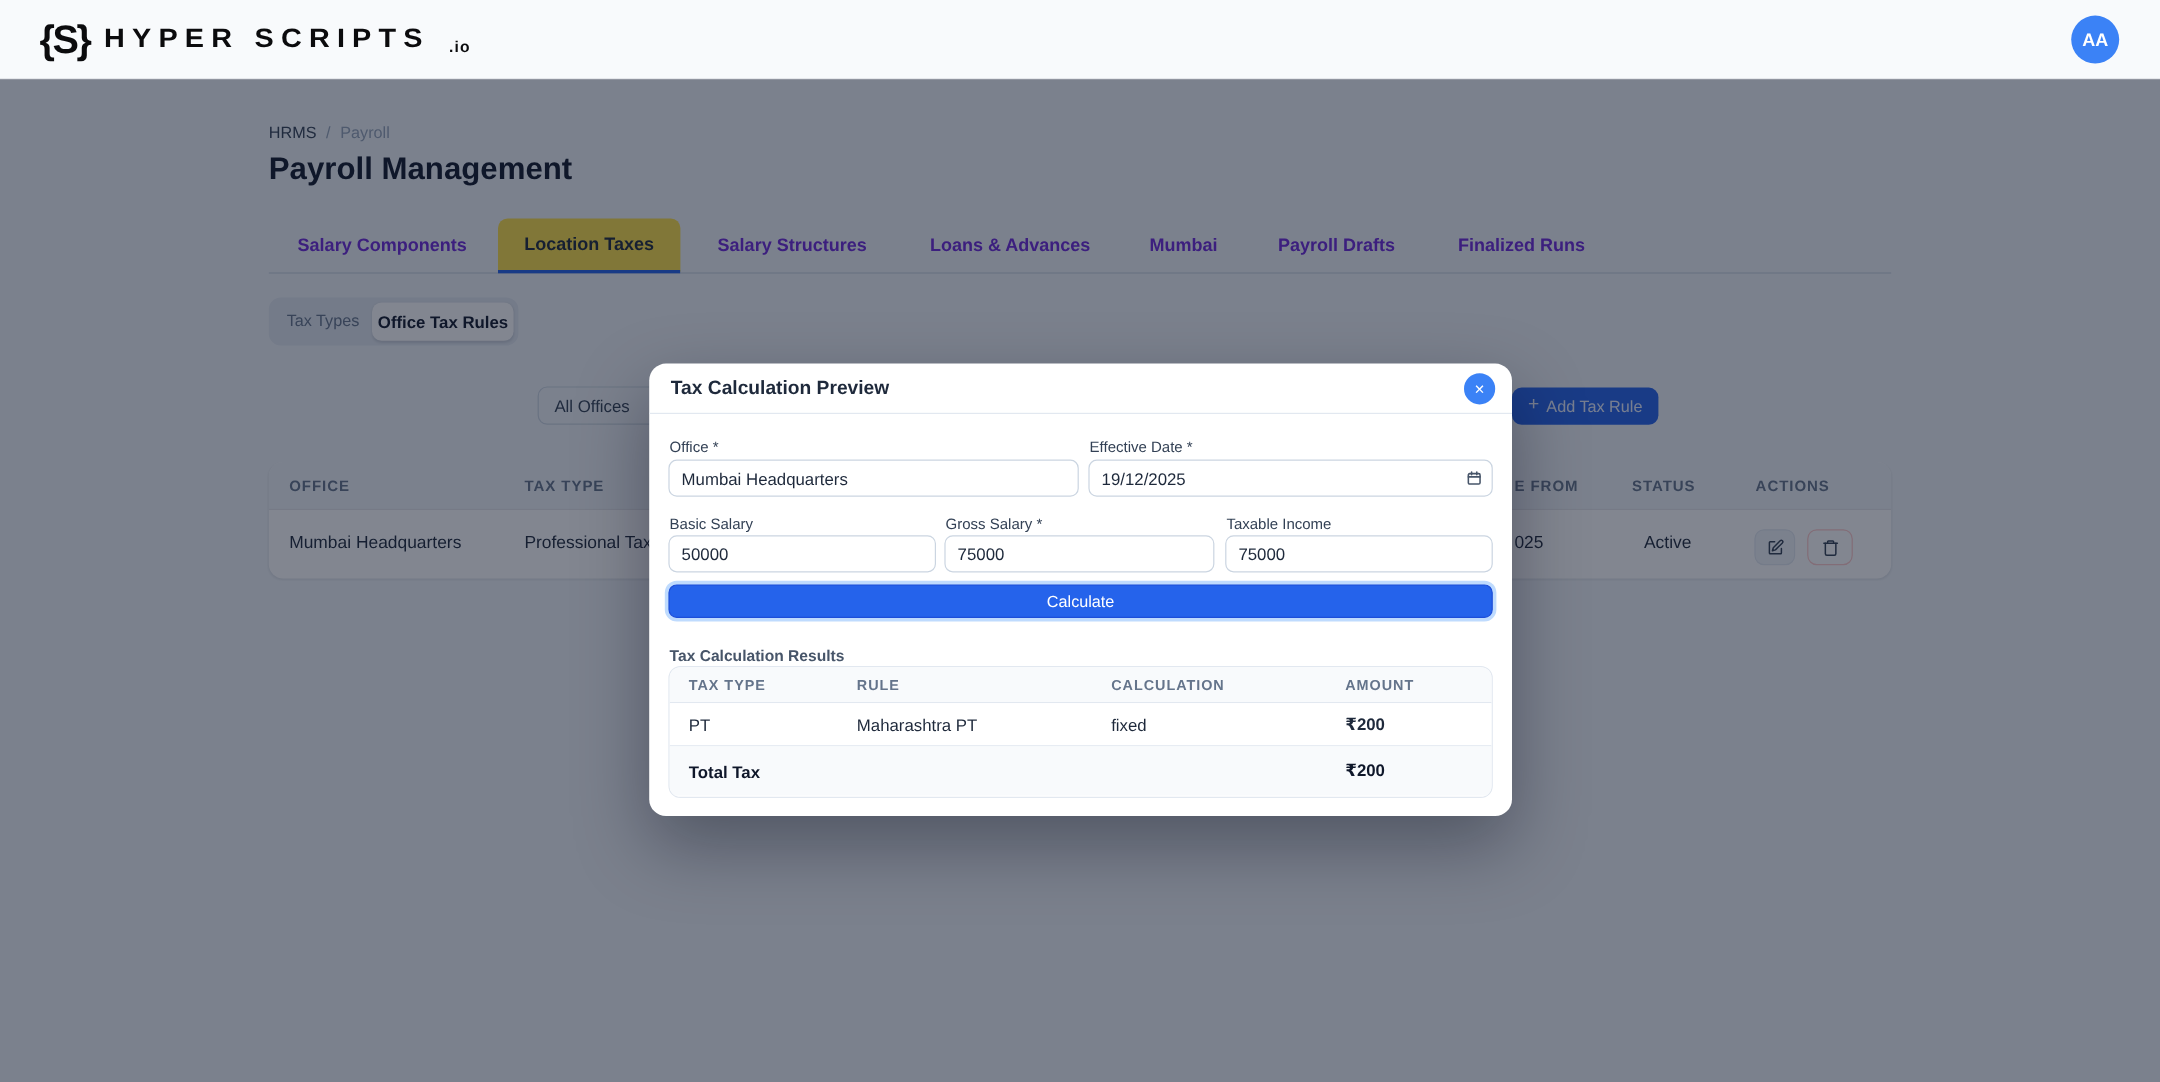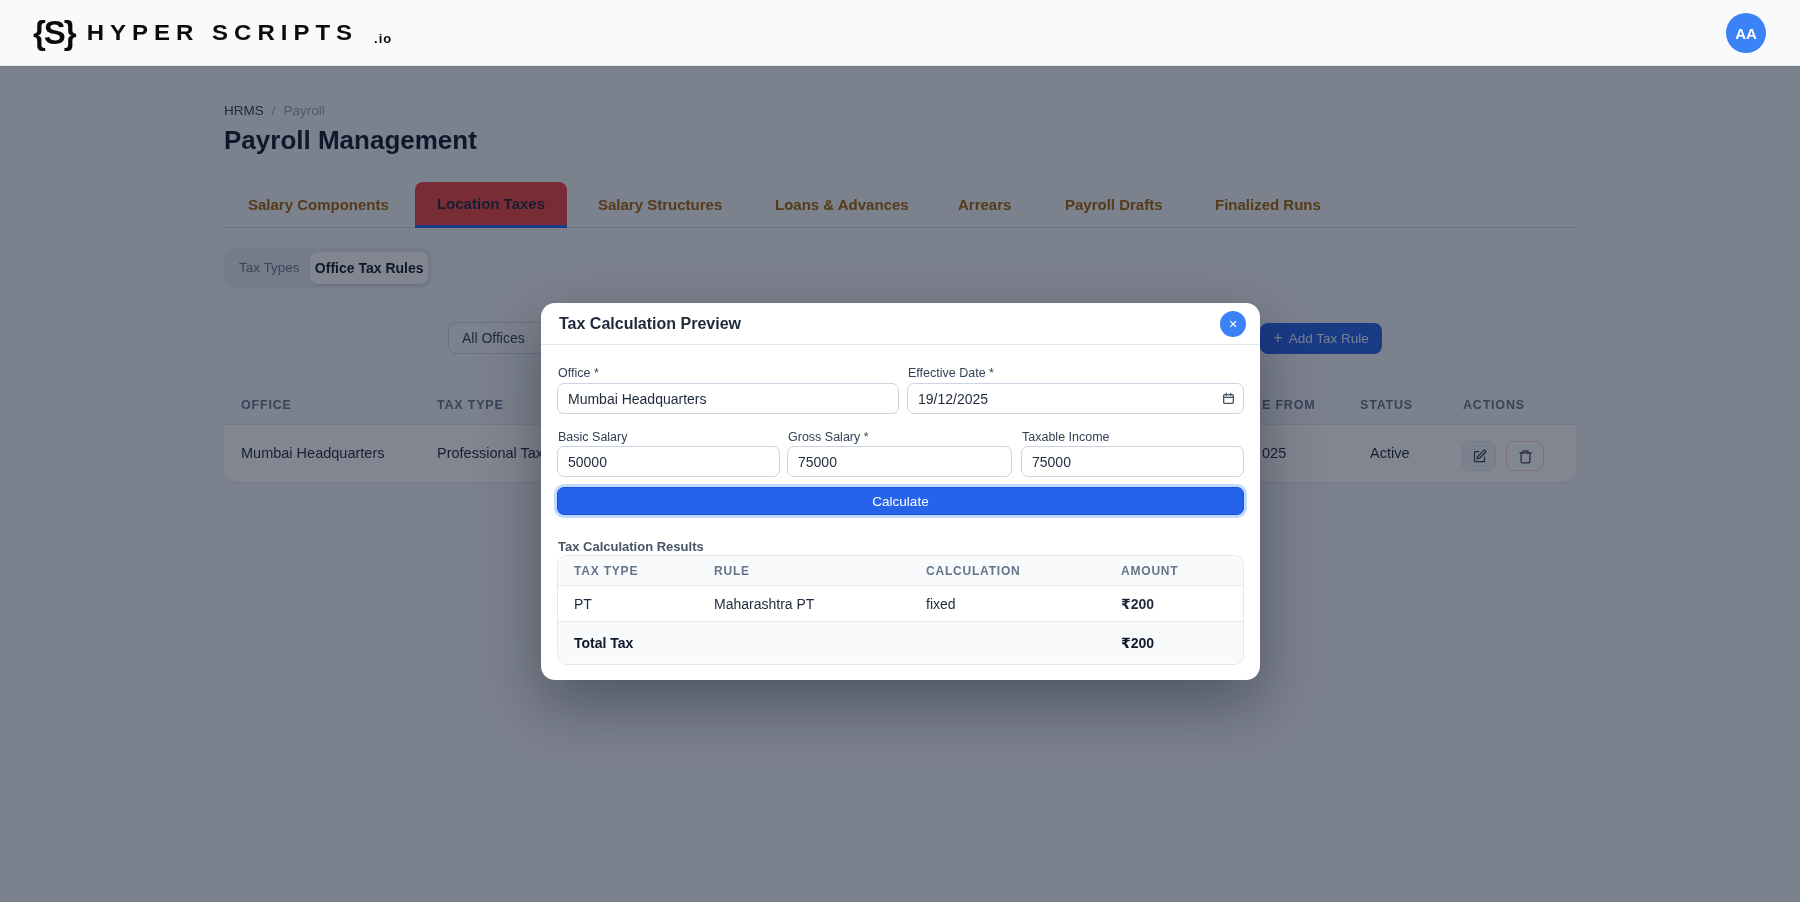--- a/index.html
+++ b/index.html
@@ -20,23 +20,23 @@
             display:flex; align-items:center; justify-content:center; cursor:pointer; }
 
   
   .breadcrumb { position:absolute; left:224px; top:103px; font-size:13.5px; color:#94a3b8; }
   .breadcrumb .bc-root { color:#334155; font-weight:500; }
   .breadcrumb .bc-sep { margin:0 8px; color:#94a3b8; }
   .page-title { position:absolute; left:224px; top:125px; font-size:26px; font-weight:700; color:#0f172a; }
 
   .tabs-divider { position:absolute; left:224px; top:227px; width:1352px; height:1px; background:#cbd5e1; }
   .tab { position:absolute; top:182px; height:46px; line-height:46px; font-size:15px;
-         font-weight:600; color:#a16207; cursor:pointer; white-space:nowrap; }
+         font-weight:600; color:#6d28d9; cursor:pointer; white-space:nowrap; }
   .tab-active-box { position:absolute; left:415px; top:182px; width:152px; height:46px;
-         background:#ef4444; border-radius:8px 8px 0 0; border-bottom:3px solid #2563eb;
+         background:#fde047; border-radius:8px 8px 0 0; border-bottom:3px solid #2563eb;
          text-align:center; color:#1e293b; font-weight:700; cursor:pointer; }
   .tab-active-box span { line-height:43px; font-size:15px; }
 
   .subtabs { position:absolute; left:224px; top:248px; width:208px; height:40px;
              background:#e2e8f0; border-radius:10px; display:flex; align-items:flex-start; padding:4px; }
   .subtab { height:32px; line-height:32px; text-align:center; font-size:13.5px; color:#64748b;
             border-radius:8px; cursor:pointer; }
   .subtab.inactive { width:84px; }
   .subtab.active { width:120px; background:#ffffff; color:#0f172a; font-weight:600; font-size:14px;
                    box-shadow:0 1px 2px rgba(15,23,42,0.12); }
@@ -126,21 +126,21 @@
   </div>
   <div class="page-title">Payroll Management</div>
 
   <div class="tabs-divider"></div>
   <div class="tab" style="left:248px">Salary Components</div>
   <div class="tab-active-box">
     <span>Location Taxes</span>
   </div>
   <div class="tab" style="left:598px">Salary Structures</div>
   <div class="tab" style="left:775px">Loans &amp; Advances</div>
-  <div class="tab" style="left:958px">Arrears</div>
+  <div class="tab" style="left:958px">Mumbai</div>
   <div class="tab" style="left:1065px">Payroll Drafts</div>
   <div class="tab" style="left:1215px">Finalized Runs</div>
 
   <div class="subtabs">
     <div class="subtab inactive">Tax Types</div>
     <div class="subtab active">Office Tax Rules</div>
   </div>
 
   <div class="office-filter">All Offices</div>
   <button class="add-rule-btn">

